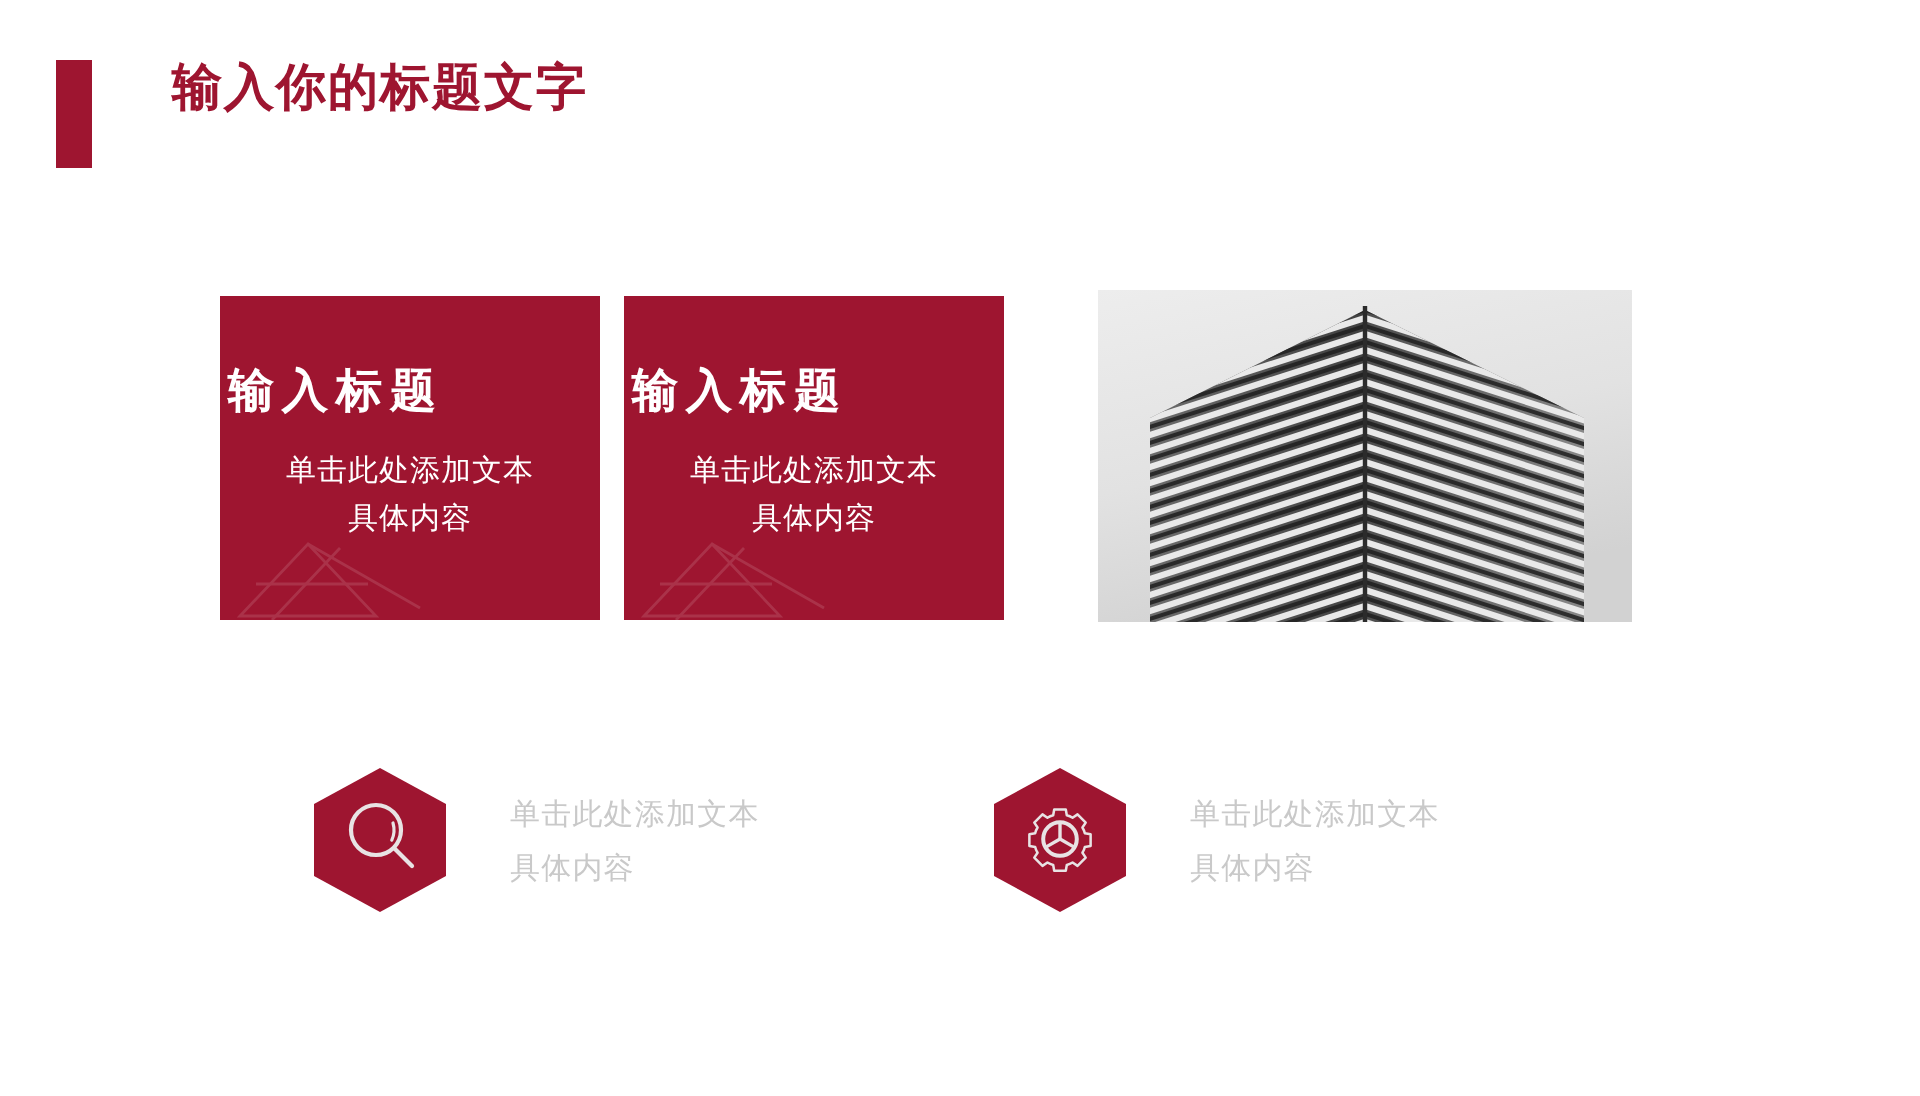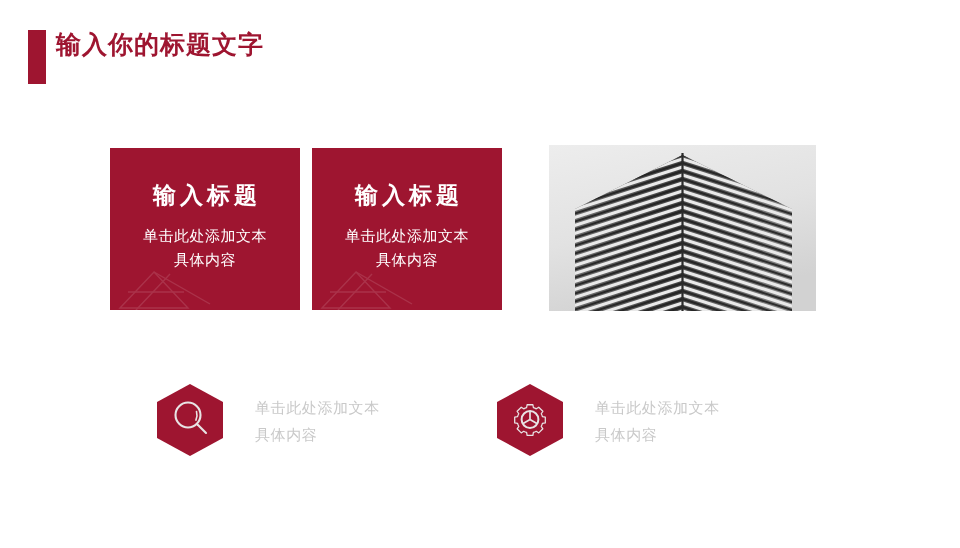--- a/index.html
+++ b/index.html
@@ -46,20 +46,21 @@
     top: 0;
     width: 460px;
   }
   .title-cn {
     font-size: 25px;
     line-height: 32px;
     color: #9e1530;
     font-weight: 700;
     letter-spacing: 1px;
     white-space: nowrap;
+    margin-left: 30px;
   }
   .title-en {
     margin-top: 3px;
     font-size: 10.5px;
     line-height: 13px;
     color: #2b2b2b;
     font-weight: 600;
     letter-spacing: 0.2px;
     white-space: nowrap;
   }
@@ -77,21 +78,20 @@
     padding-top: 20px;
   }
   .card-1 { left: 110px; }
   .card-2 { left: 312px; }
 
   .card-heading {
     font-size: 23px;
     line-height: 30px;
     font-weight: 700;
     letter-spacing: 4px;
-    text-align: center;
     text-indent: 4px;
     margin-top: 12px;
   }
   .card-body {
     margin-top: 14px;
     font-size: 15px;
     line-height: 24px;
     text-align: center;
     letter-spacing: 0.5px;
   }

